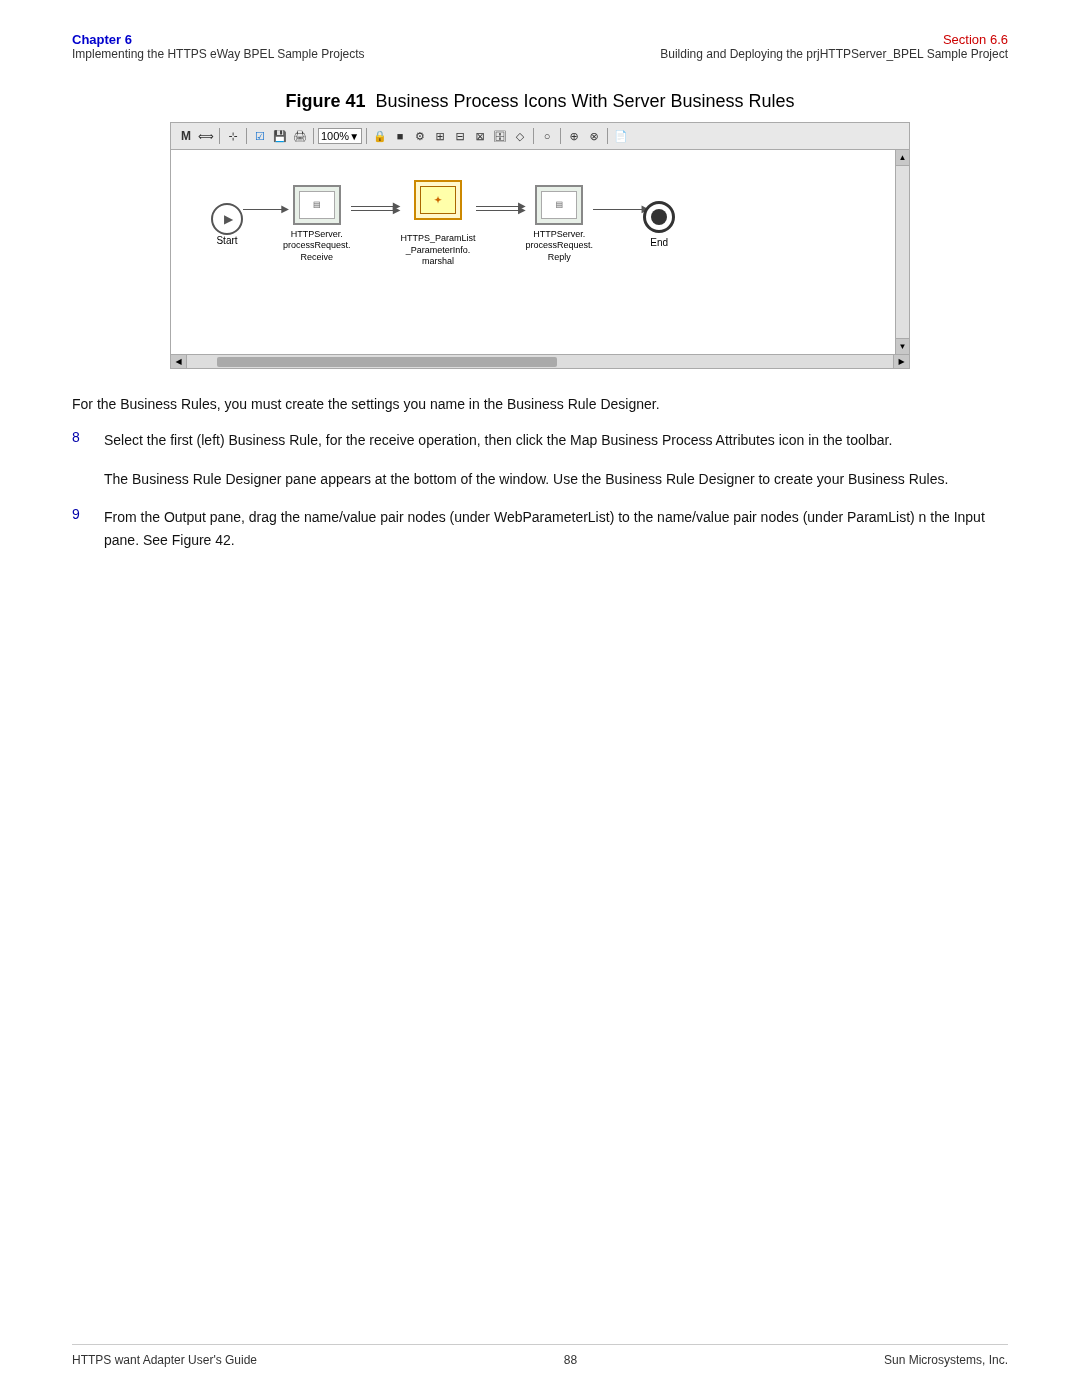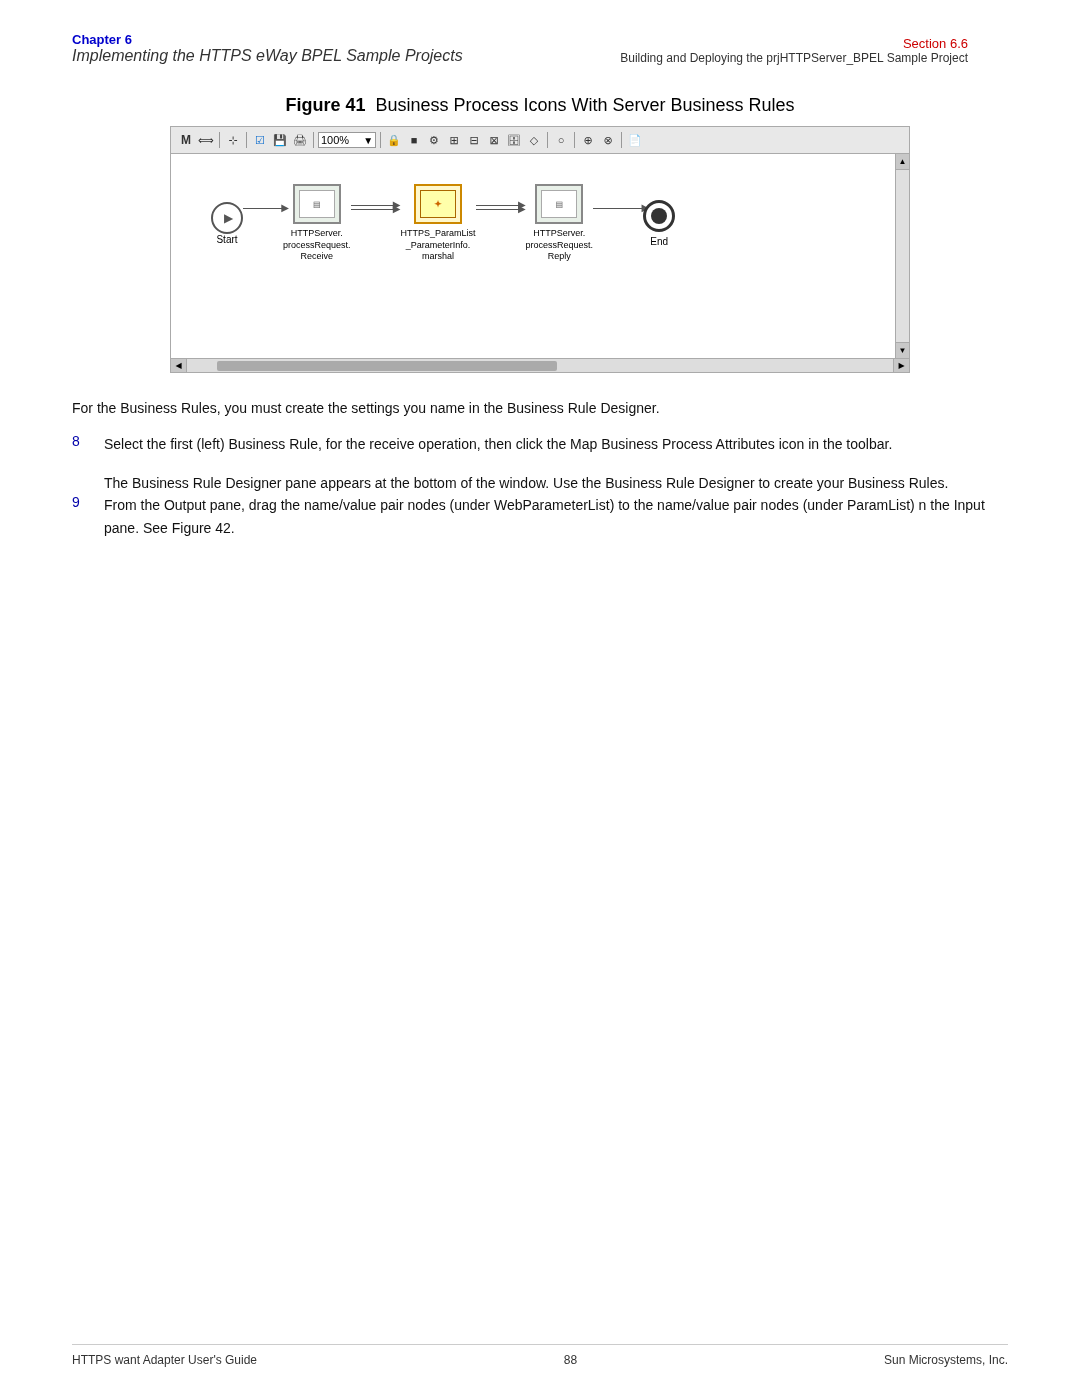--- a/index.html
+++ b/index.html
@@ -10,34 +10,33 @@
       font-family: Arial, Helvetica, sans-serif;
       font-size: 14px;
       color: #000000;
       position: relative;
     }
 
     
     .page-header {
       display: flex;
       justify-content: space-between;
-      align-items: flex-end;
-      padding: 32px 112px 10px 72px;
+      align-items: center;
+      padding: 32px 72px 10px 72px;
       border-bottom: none;
     }
     .header-left {}
     .header-chapter {
       color: #0000cc;
       font-weight: bold;
       font-size: 13px;
     }
     .header-chapter-sub {
-      font-size: 16px;
+      font-size: 12px;
       color: #333;
-      font-style: italic;
     }
     .header-right {
       text-align: right;
     }
     .header-section {
       color: #cc0000;
       font-weight: normal;
       font-size: 13px;
     }
     .header-section-sub {
@@ -96,21 +95,21 @@
       background: #999;
       margin: 0 2px;
     }
     .fig-toolbar-zoom {
       font-size: 11px;
       padding: 1px 2px;
       border: 1px solid #999;
       background: white;
       display: flex;
       align-items: center;
-      gap: 14px;
+      gap: 0;
     }
     .fig-toolbar-dropdown {
       font-size: 10px;
     }
 
     
     .body-text {
       font-size: 14px;
       line-height: 1.6;
       color: #111;
@@ -136,20 +135,21 @@
       color: #111;
     }
     .step-text b {
       font-weight: normal;
     }
     .step-sub-text {
       font-size: 14px;
       line-height: 1.6;
       color: #111;
       margin-left: 32px;
+      margin-bottom: 16px;
     }
 
     
     .page-footer {
       position: absolute;
       bottom: 30px;
       left: 72px;
       right: 72px;
       display: flex;
       justify-content: space-between;
@@ -270,21 +270,21 @@
               </div>
             </div>
           </div>
 
           <div class="node-wrap">
             <div style="width:48px;height:40px;border:2px solid #cc8800;background:#fff8cc;display:flex;align-items:center;justify-content:center;position:relative;">
               <div style="width:36px;height:28px;border:1px solid #aa6600;background:#ffffaa;display:flex;align-items:center;justify-content:center;">
                 <span style="font-size:9px;color:#cc6600;font-weight:bold;">✦</span>
               </div>
             </div>
-            <div style="font-size:9px;margin-top:4px;text-align:center;line-height:1.3;">HTTPS_ParamList<br>_ParameterInfo.<br>marshal</div>
+            <div style="font-size:9px;margin-top:13px;text-align:center;line-height:1.3;">HTTPS_ParamList<br>_ParameterInfo.<br>marshal</div>
           </div>
 
           <div style="display:flex;flex-direction:column;align-items:center;padding-bottom:32px;">
             <div style="width:50px;display:flex;align-items:center;">
               <div style="width:44px;height:0;border-top:1.5px solid #555;position:relative;">
                 <span style="position:absolute;right:-6px;top:-7px;font-size:10px;color:#555;">▶</span>
               </div>
             </div>
             <div style="width:50px;display:flex;align-items:center;margin-top:3px;">
               <div style="width:44px;height:0;border-top:1.5px solid #555;position:relative;">

